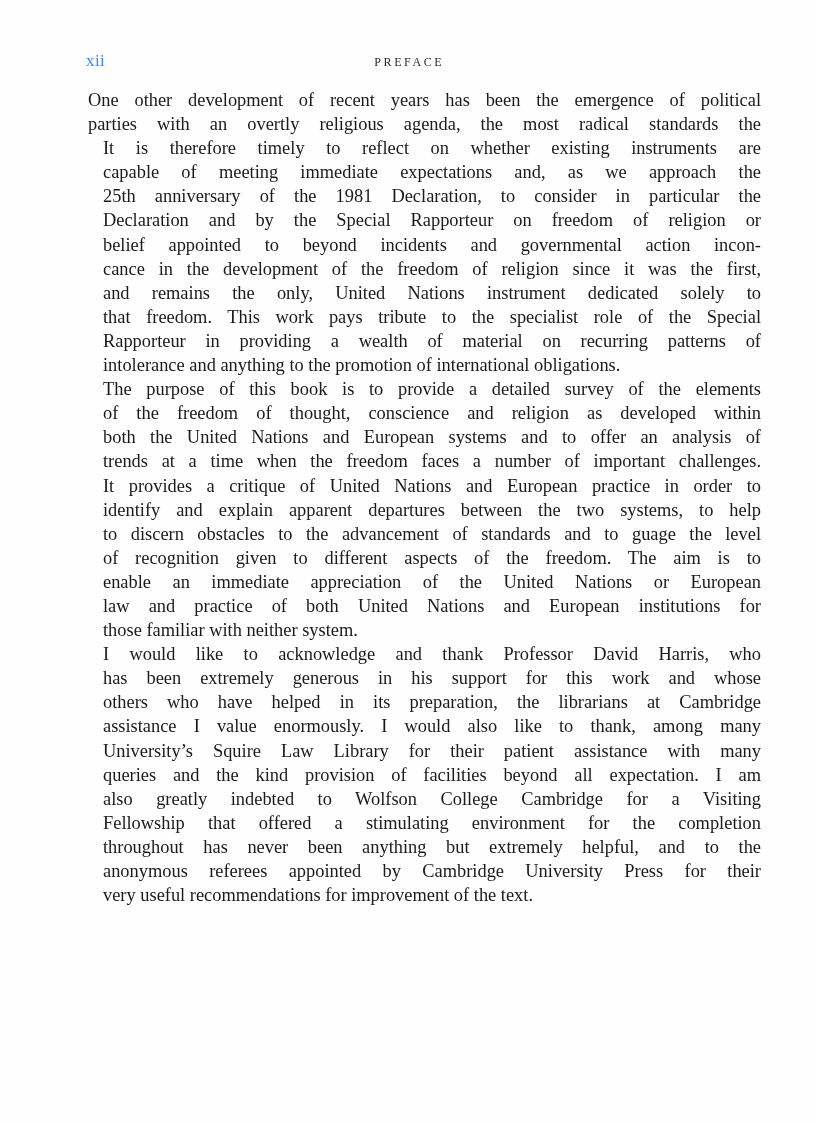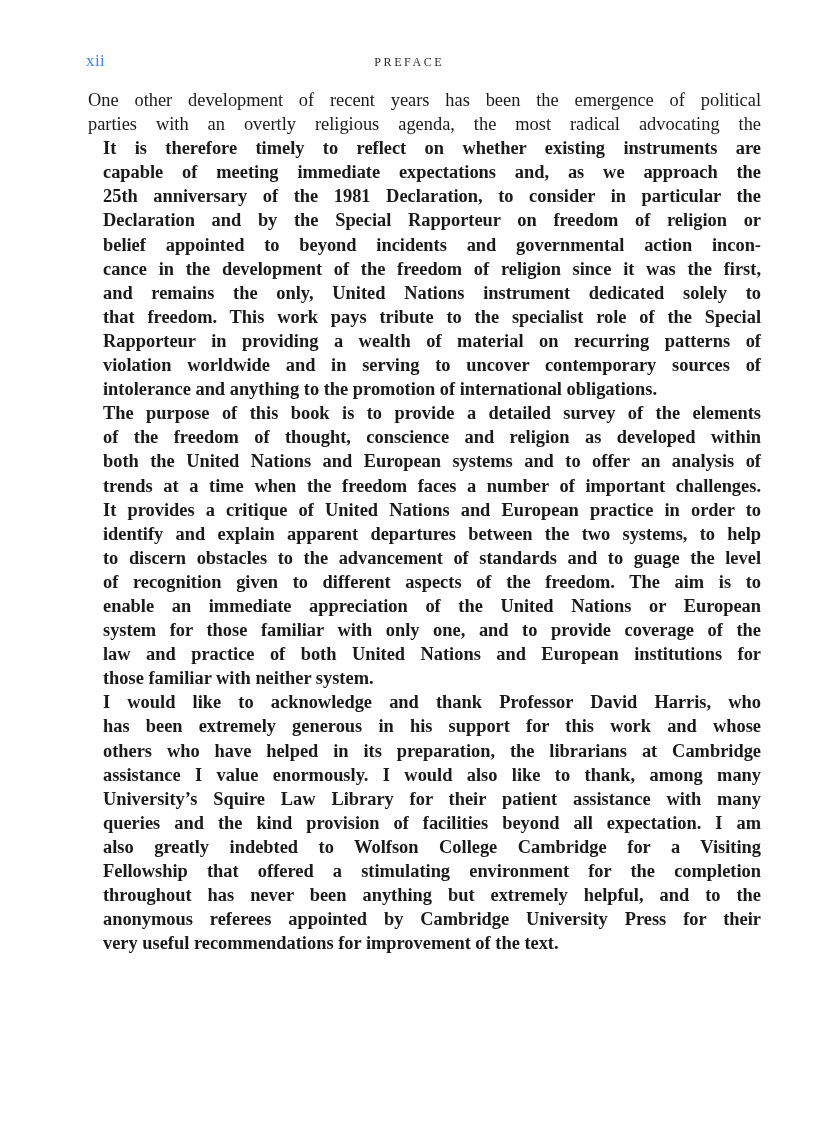--- a/index.html
+++ b/index.html
@@ -66,21 +66,20 @@
     margin: 0;
     font-size: 18.4px;
     line-height: 24.1px;
     text-align: justify;
     text-align-last: left;
     color: #1a1a1a;
     -webkit-font-smoothing: antialiased;
   }
   .para.indent {
     text-indent: 15px;
-    font-weight: bold;
   }
   .para.flush {
     text-indent: 0;
   }
 
   
   .ln {
     display: block;
     text-align: justify;
     text-align-last: justify;
@@ -100,46 +99,44 @@
 
   <div class="running-head">
     <div class="folio">xii</div>
     <div class="head-title">PREFACE</div>
   </div>
 
   <div class="textblock">
 
   <p class="para flush">
         <span class="ln">One other development of recent years has been the emergence of political</span>
-        <span class="ln">parties with an overtly religious agenda, the most radical advocating the</span>
+        <span class="ln">parties with an overtly religious agenda, the most radical standards the</span>
       </p>
       <p class="para indent">
         <span class="ln first-indent">It is therefore timely to reflect on whether existing instruments are</span>
         <span class="ln">capable of meeting immediate expectations and, as we approach the</span>
         <span class="ln">25th anniversary of the 1981 Declaration, to consider in particular the</span>
         <span class="ln">Declaration and by the Special Rapporteur on freedom of religion or</span>
         <span class="ln">belief appointed to beyond incidents and governmental action incon-</span>
         <span class="ln">cance in the development of the freedom of religion since it was the first,</span>
         <span class="ln">and remains the only, United Nations instrument dedicated solely to</span>
         <span class="ln">that freedom. This work pays tribute to the specialist role of the Special</span>
         <span class="ln">Rapporteur in providing a wealth of material on recurring patterns of</span>
-        <span class="ln">violation worldwide and in serving to uncover contemporary sources of</span>
         <span class="ln last">intolerance and anything to the promotion of international obligations.</span>
       </p>
       <p class="para indent">
         <span class="ln first-indent">The purpose of this book is to provide a detailed survey of the elements</span>
         <span class="ln">of the freedom of thought, conscience and religion as developed within</span>
         <span class="ln">both the United Nations and European systems and to offer an analysis of</span>
         <span class="ln">trends at a time when the freedom faces a number of important challenges.</span>
         <span class="ln">It provides a critique of United Nations and European practice in order to</span>
         <span class="ln">identify and explain apparent departures between the two systems, to help</span>
         <span class="ln">to discern obstacles to the advancement of standards and to guage the level</span>
         <span class="ln">of recognition given to different aspects of the freedom. The aim is to</span>
         <span class="ln">enable an immediate appreciation of the United Nations or European</span>
-        <span class="ln">system for those familiar with only one, and to provide coverage of the</span>
         <span class="ln">law and practice of both United Nations and European institutions for</span>
         <span class="ln last">those familiar with neither system.</span>
       </p>
       <p class="para indent">
         <span class="ln first-indent">I would like to acknowledge and thank Professor David Harris, who</span>
         <span class="ln">has been extremely generous in his support for this work and whose</span>
         <span class="ln">others who have helped in its preparation, the librarians at Cambridge</span>
         <span class="ln">assistance I value enormously. I would also like to thank, among many</span>
         <span class="ln">University’s Squire Law Library for their patient assistance with many</span>
         <span class="ln">queries and the kind provision of facilities beyond all expectation. I am</span>

